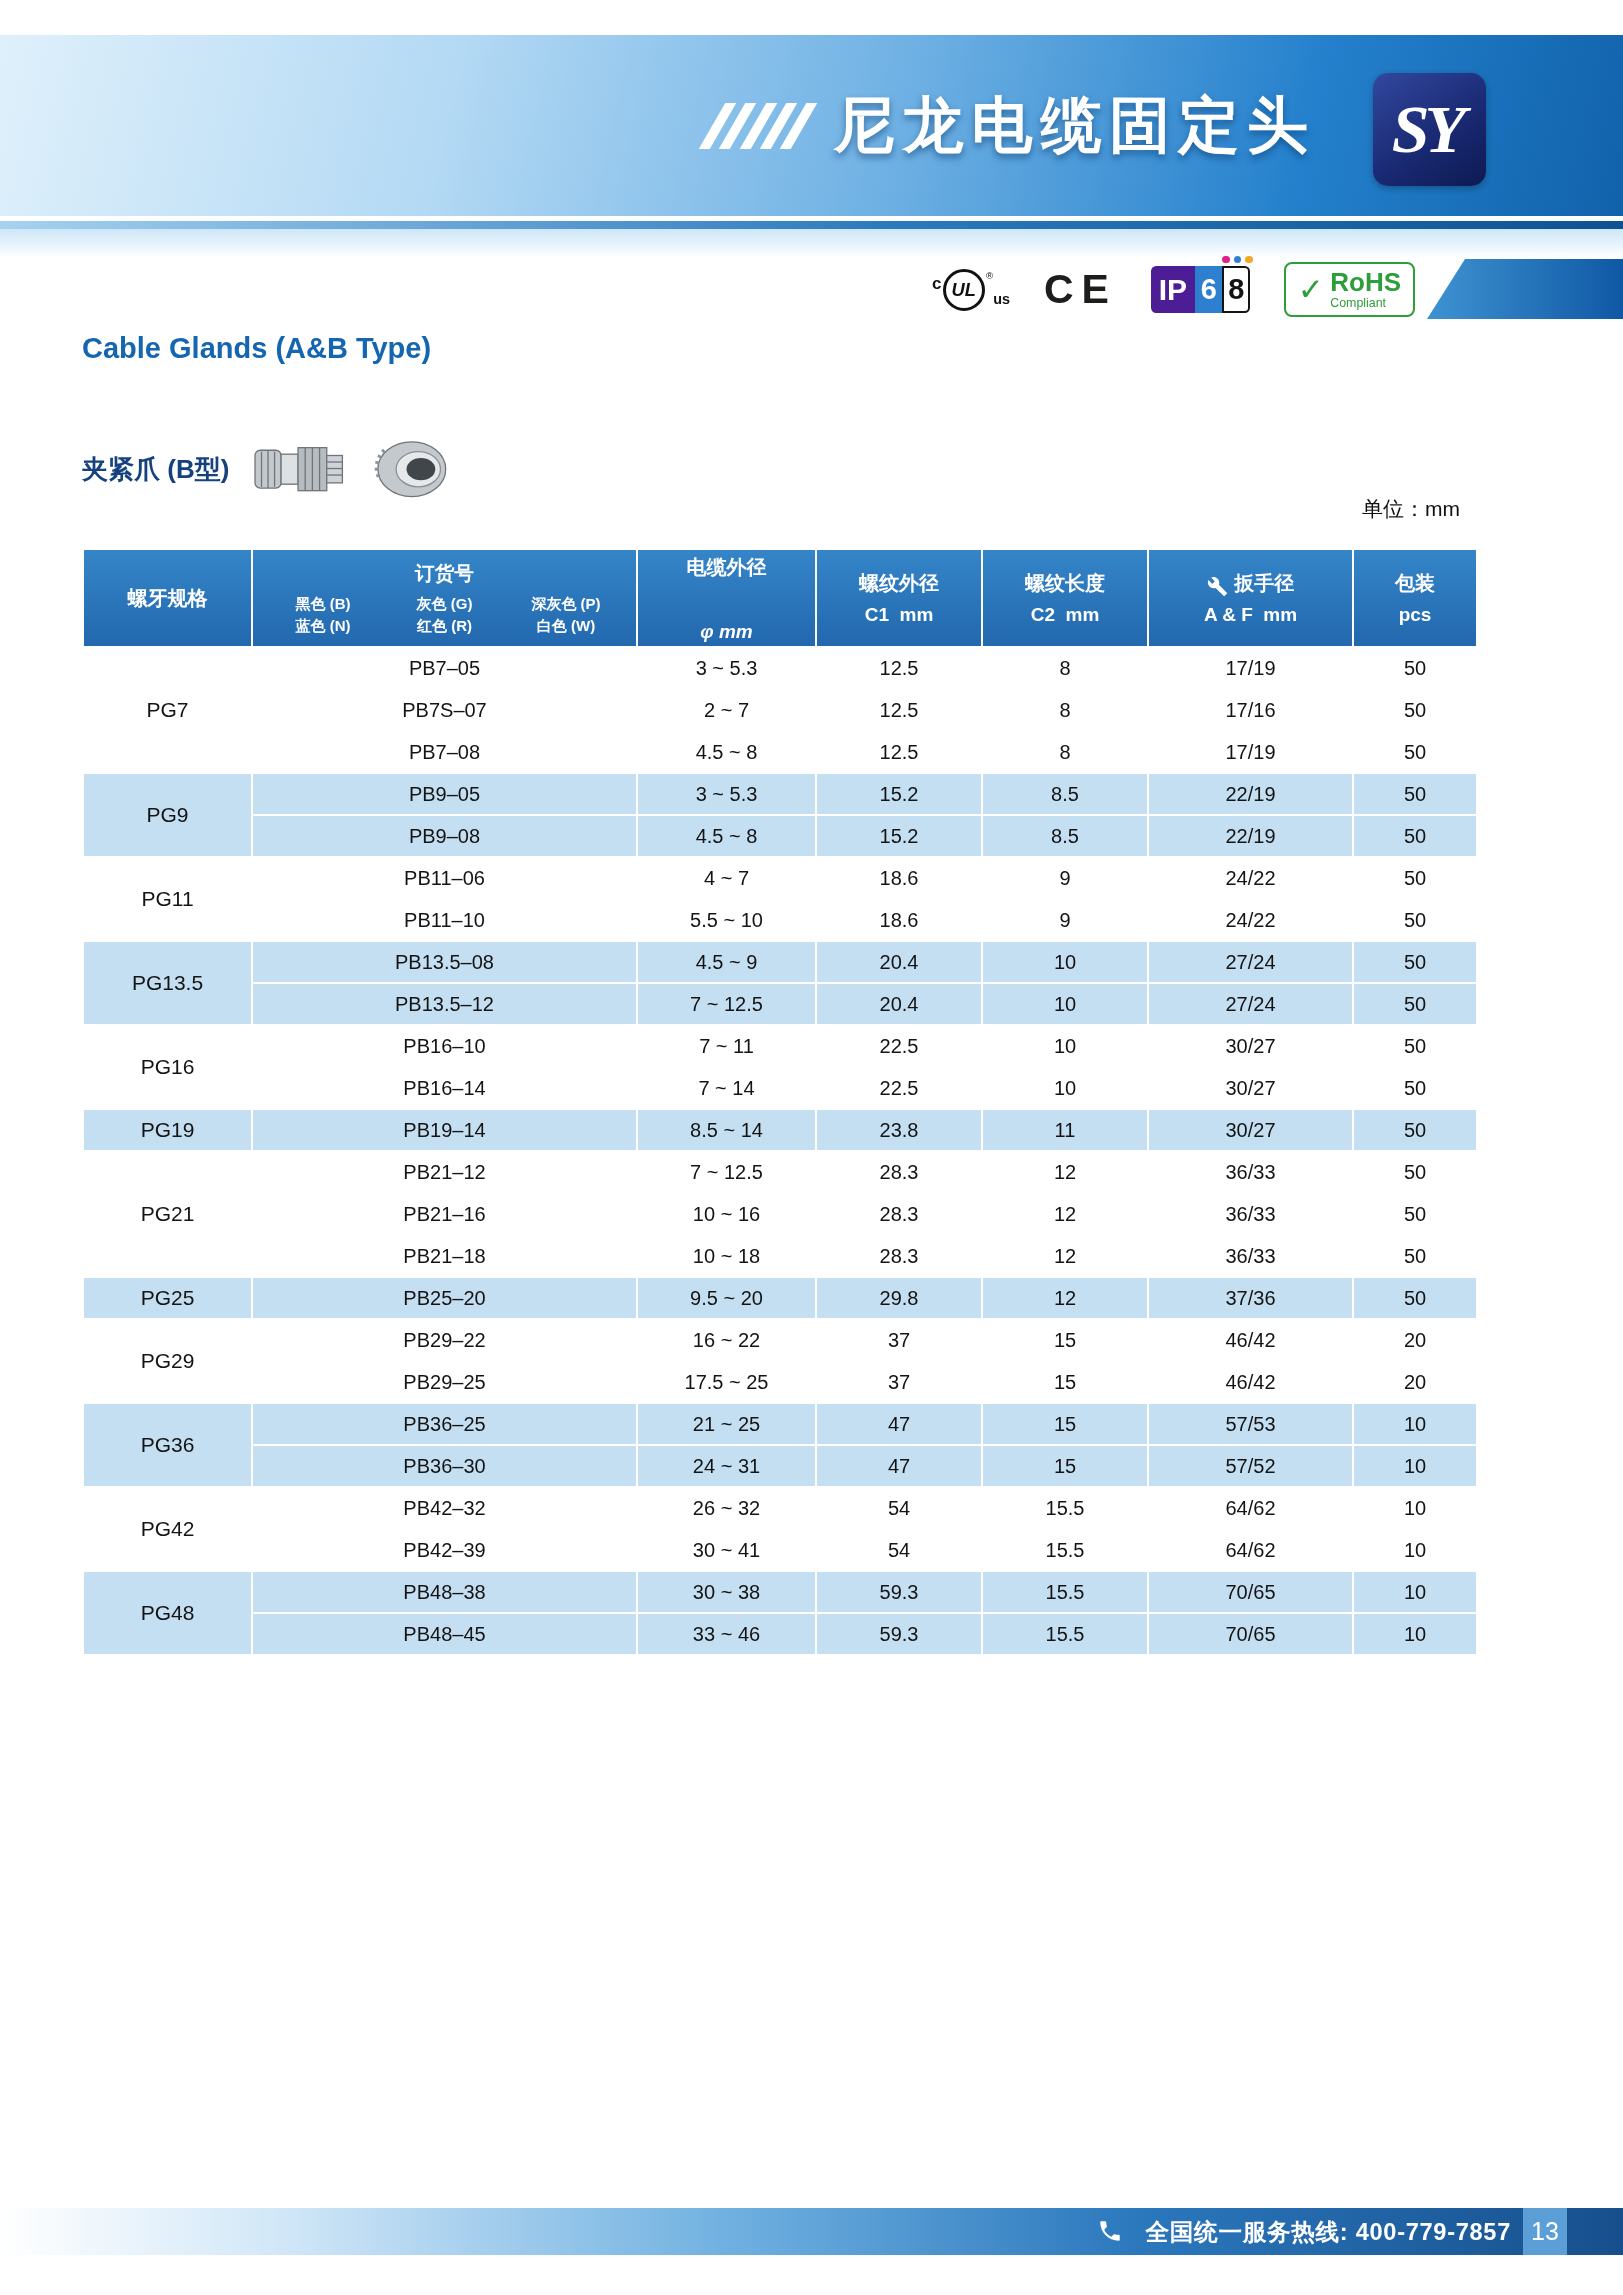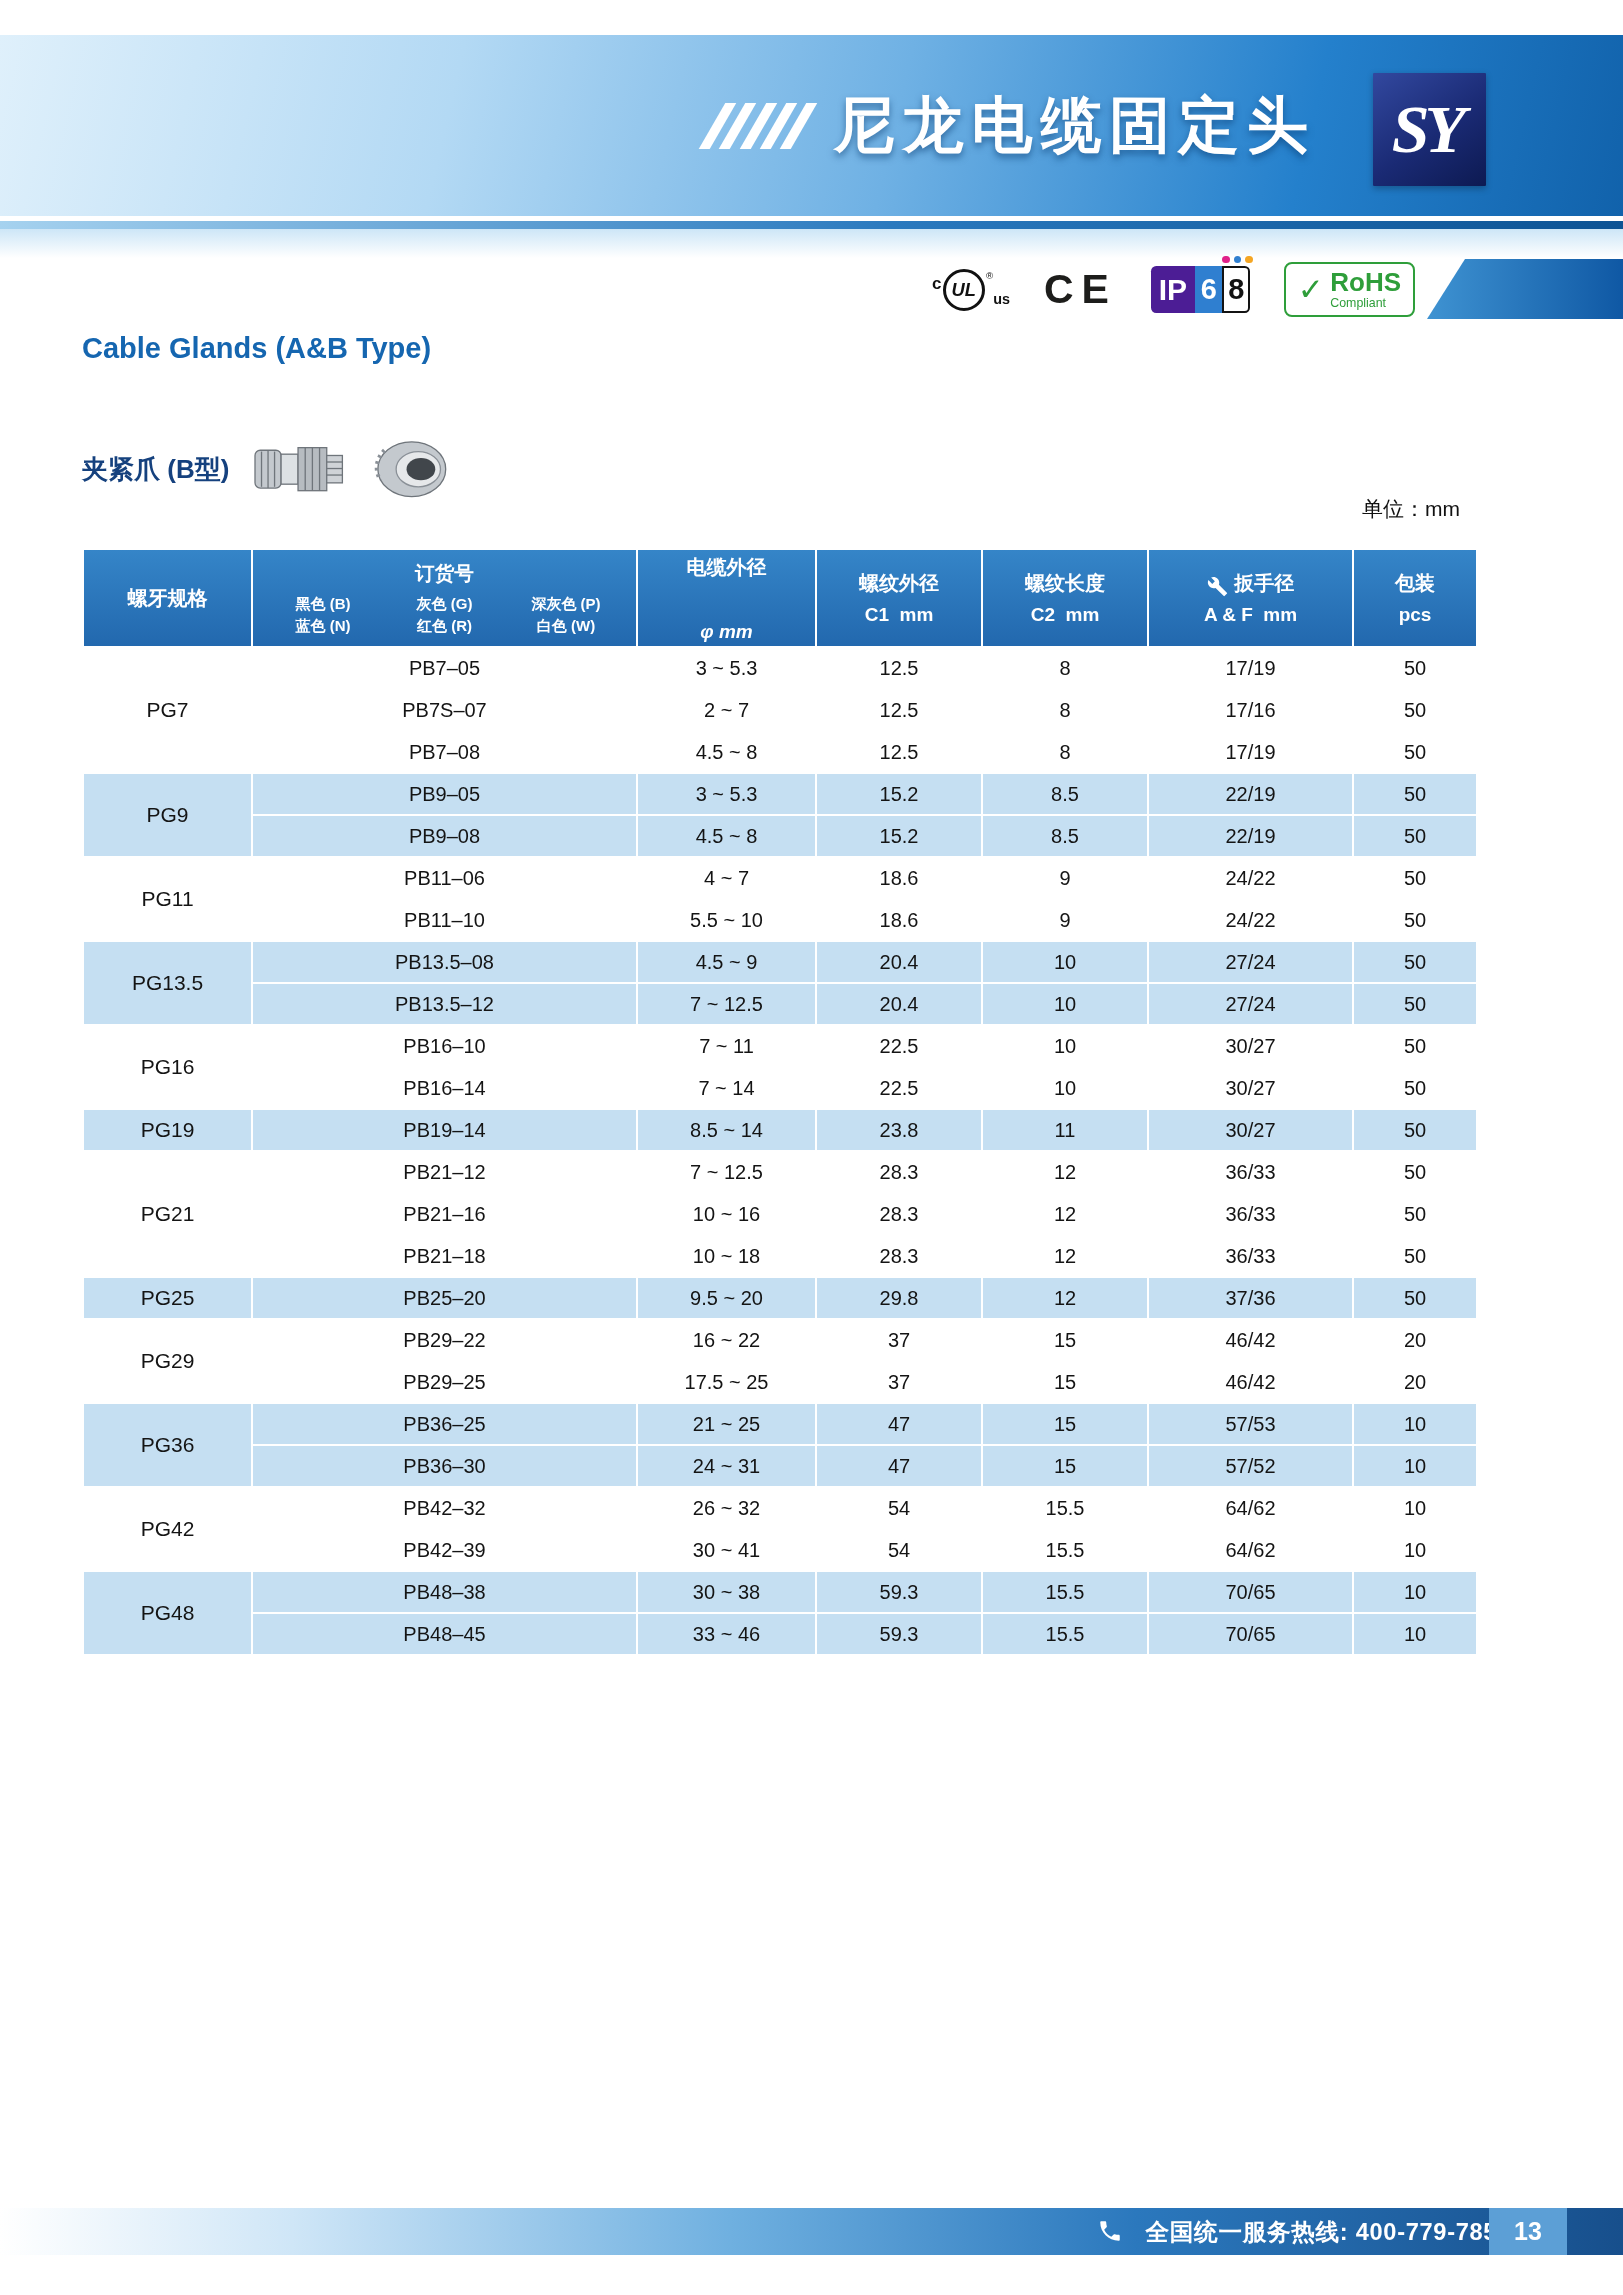--- a/index.html
+++ b/index.html
@@ -14,21 +14,21 @@
     display:flex; align-items:center; justify-content:flex-end;
     padding-right:307px; gap:30px;
   }
   .slashes { display:flex; gap:9.8px; }
   .slashes i { display:block; width:10.5px; height:46px; background:#ffffff; transform:skewX(-30deg); }
   .main-title {
     font-size:61px; font-weight:bold; color:#ffffff; letter-spacing:7.9px;
     text-shadow:0 3.9px 7.9px rgba(8,56,110,.55);
   }
   .sy-logo {
-    position:absolute; top:73px; right:137px; width:113px; height:113px; border-radius:1px;
+    position:absolute; top:73px; right:137px; width:113px; height:113px; border-radius:15px;
     background:linear-gradient(145deg,#32489f 0%,#1a2a74 55%,#0d1a52 100%);
     display:flex; align-items:center; justify-content:center;
     box-shadow:0 2.6px 6.5px rgba(0,0,0,.25);
   }
   .sy-logo span {
     color:#ffffff; font-family:"Liberation Serif","DejaVu Serif",serif;
     font-style:italic; font-weight:bold; font-size:68px; letter-spacing:-5.2px; padding-right:6.5px;
   }
   .band-line { position:absolute; left:0; top:221px; width:100%; height:7.9px;
     background:linear-gradient(90deg,#a6d2ef 0%,#2a79be 55%,#0d5394 100%); }
@@ -109,22 +109,22 @@
   .spec-table td.spec { font-size:21px; }
 
   
   .footer-bar {
     position:absolute; left:0; top:2208px; width:100%; height:47px;
     background:linear-gradient(90deg,#ffffff 0%,#cfe6f7 18%,#6fb0e0 45%,#2b78bd 70%,#174f8c 100%);
     display:flex; align-items:center; justify-content:flex-end; padding-right:112px; gap:23px;
   }
   .footer-text { color:#ffffff; font-size:23.6px; font-weight:bold; letter-spacing:0.7px; }
   .page-badge {
-    position:absolute; right:56px; top:2208px; width:78px; height:47px; background:#5c9fd6;
-    color:#ffffff; font-size:25px; font-weight:bold;
+    position:absolute; right:56px; top:2208px; width:44px; height:47px; background:#5c9fd6;
+    color:#ffffff; font-size:25px; font-weight:normal;
     display:flex; align-items:center; justify-content:center;
   }
 </style>
 </head>
 <body>
 
 <div class="page">
 
   <div class="top-band">
     <div class="slashes">

